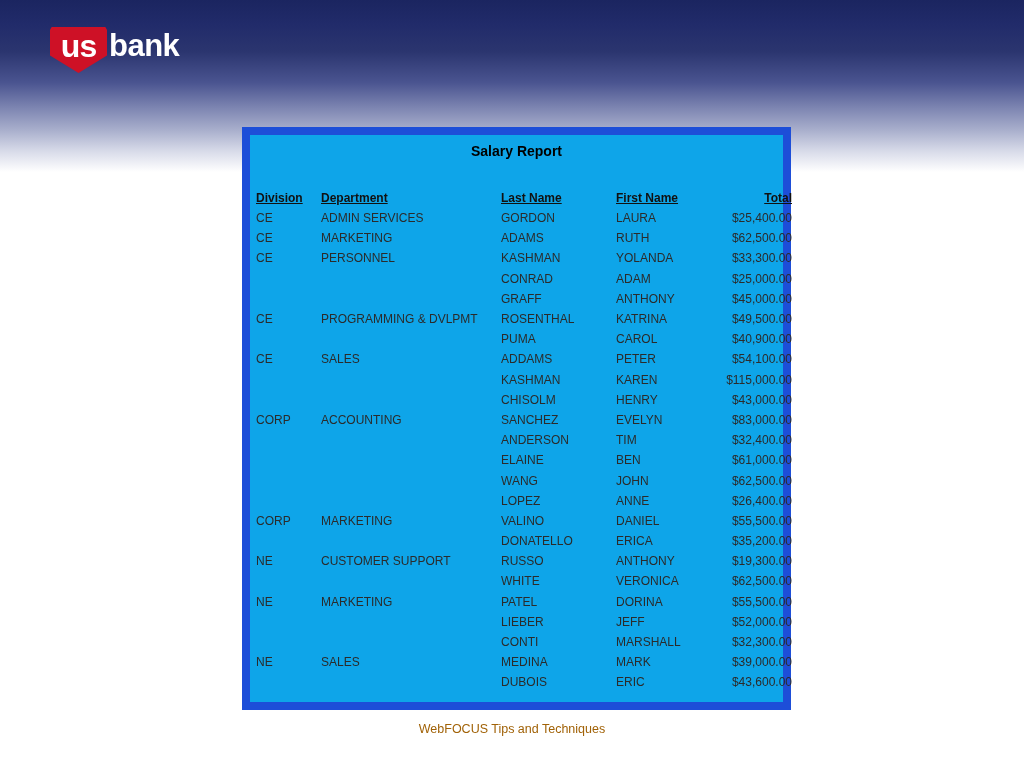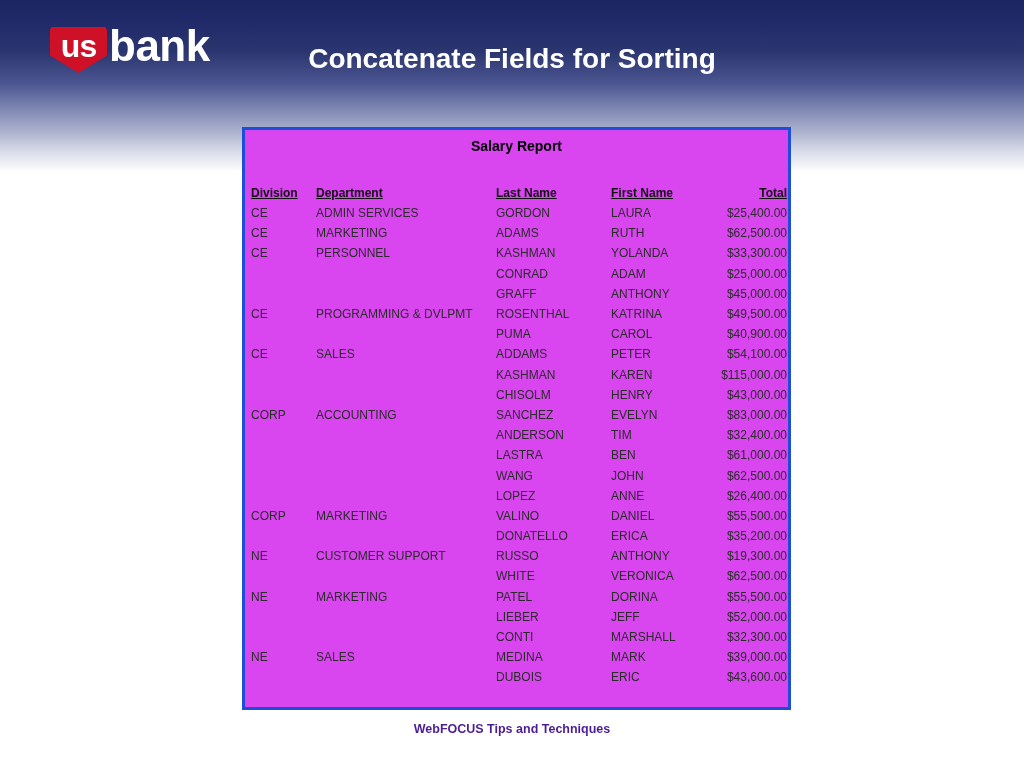--- a/index.html
+++ b/index.html
@@ -55,21 +55,21 @@
   .logo-shield-text {
     color: #ffffff;
     font-weight: bold;
     font-size: 32px;
     line-height: 36px;
     letter-spacing: -1px;
   }
   .logo-bank-text {
     color: #ffffff;
     font-weight: bold;
-    font-size: 44px;
+    font-size: 31px;
     line-height: 36px;
     letter-spacing: -0.5px;
     margin-left: 2px;
     margin-top: 1px;
   }
 
   
   .slide-title {
     position: absolute;
     top: 43px;
@@ -82,22 +82,22 @@
     letter-spacing: 0;
   }
 
   
   .report-panel {
     position: absolute;
     left: 242px;
     top: 127px;
     width: 549px;
     height: 583px;
-    background: #d946ef;
-    border: 3px solid #1d4ed8;
+    background: #0ea5e9;
+    border: 8px solid #1d4ed8;
   }
   .report-title {
     position: absolute;
     top: 8px;
     left: 0;
     width: 100%;
     text-align: center;
     font-weight: bold;
     font-size: 14px;
     color: #000000;
@@ -133,38 +133,37 @@
   }
   .report-table td.num { text-align: right; }
 
   
   .slide-footer {
     position: absolute;
     top: 722px;
     left: 0;
     width: 1024px;
     text-align: center;
-    font-weight: bold;
+    font-weight: normal;
     font-size: 12.5px;
-    color: #4c1d95;
+    color: #a16207;
   }
 </style>
 </head>
 <body>
 
 <div class="slide">
 
   <div class="header-band">
     <div class="logo">
       <span class="logo-shield">
         <span class="logo-shield-text">us</span>
       </span>
       <span class="logo-bank-text">bank</span>
     </div>
-    <h1 class="slide-title">Concatenate Fields for Sorting</h1>
   </div>
 
   <div class="report-panel">
     <div class="report-title">Salary Report</div>
     <table class="report-table">
       <colgroup>
         <col style="width:65px">
         <col style="width:180px">
         <col style="width:115px">
         <col style="width:105px">
@@ -260,21 +259,21 @@
           <tr>
             <td></td>
             <td></td>
             <td>ANDERSON</td>
             <td>TIM</td>
             <td class="num">$32,400.00</td>
           </tr>
           <tr>
             <td></td>
             <td></td>
-            <td>LASTRA</td>
+            <td>ELAINE</td>
             <td>BEN</td>
             <td class="num">$61,000.00</td>
           </tr>
           <tr>
             <td></td>
             <td></td>
             <td>WANG</td>
             <td>JOHN</td>
             <td class="num">$62,500.00</td>
           </tr>

